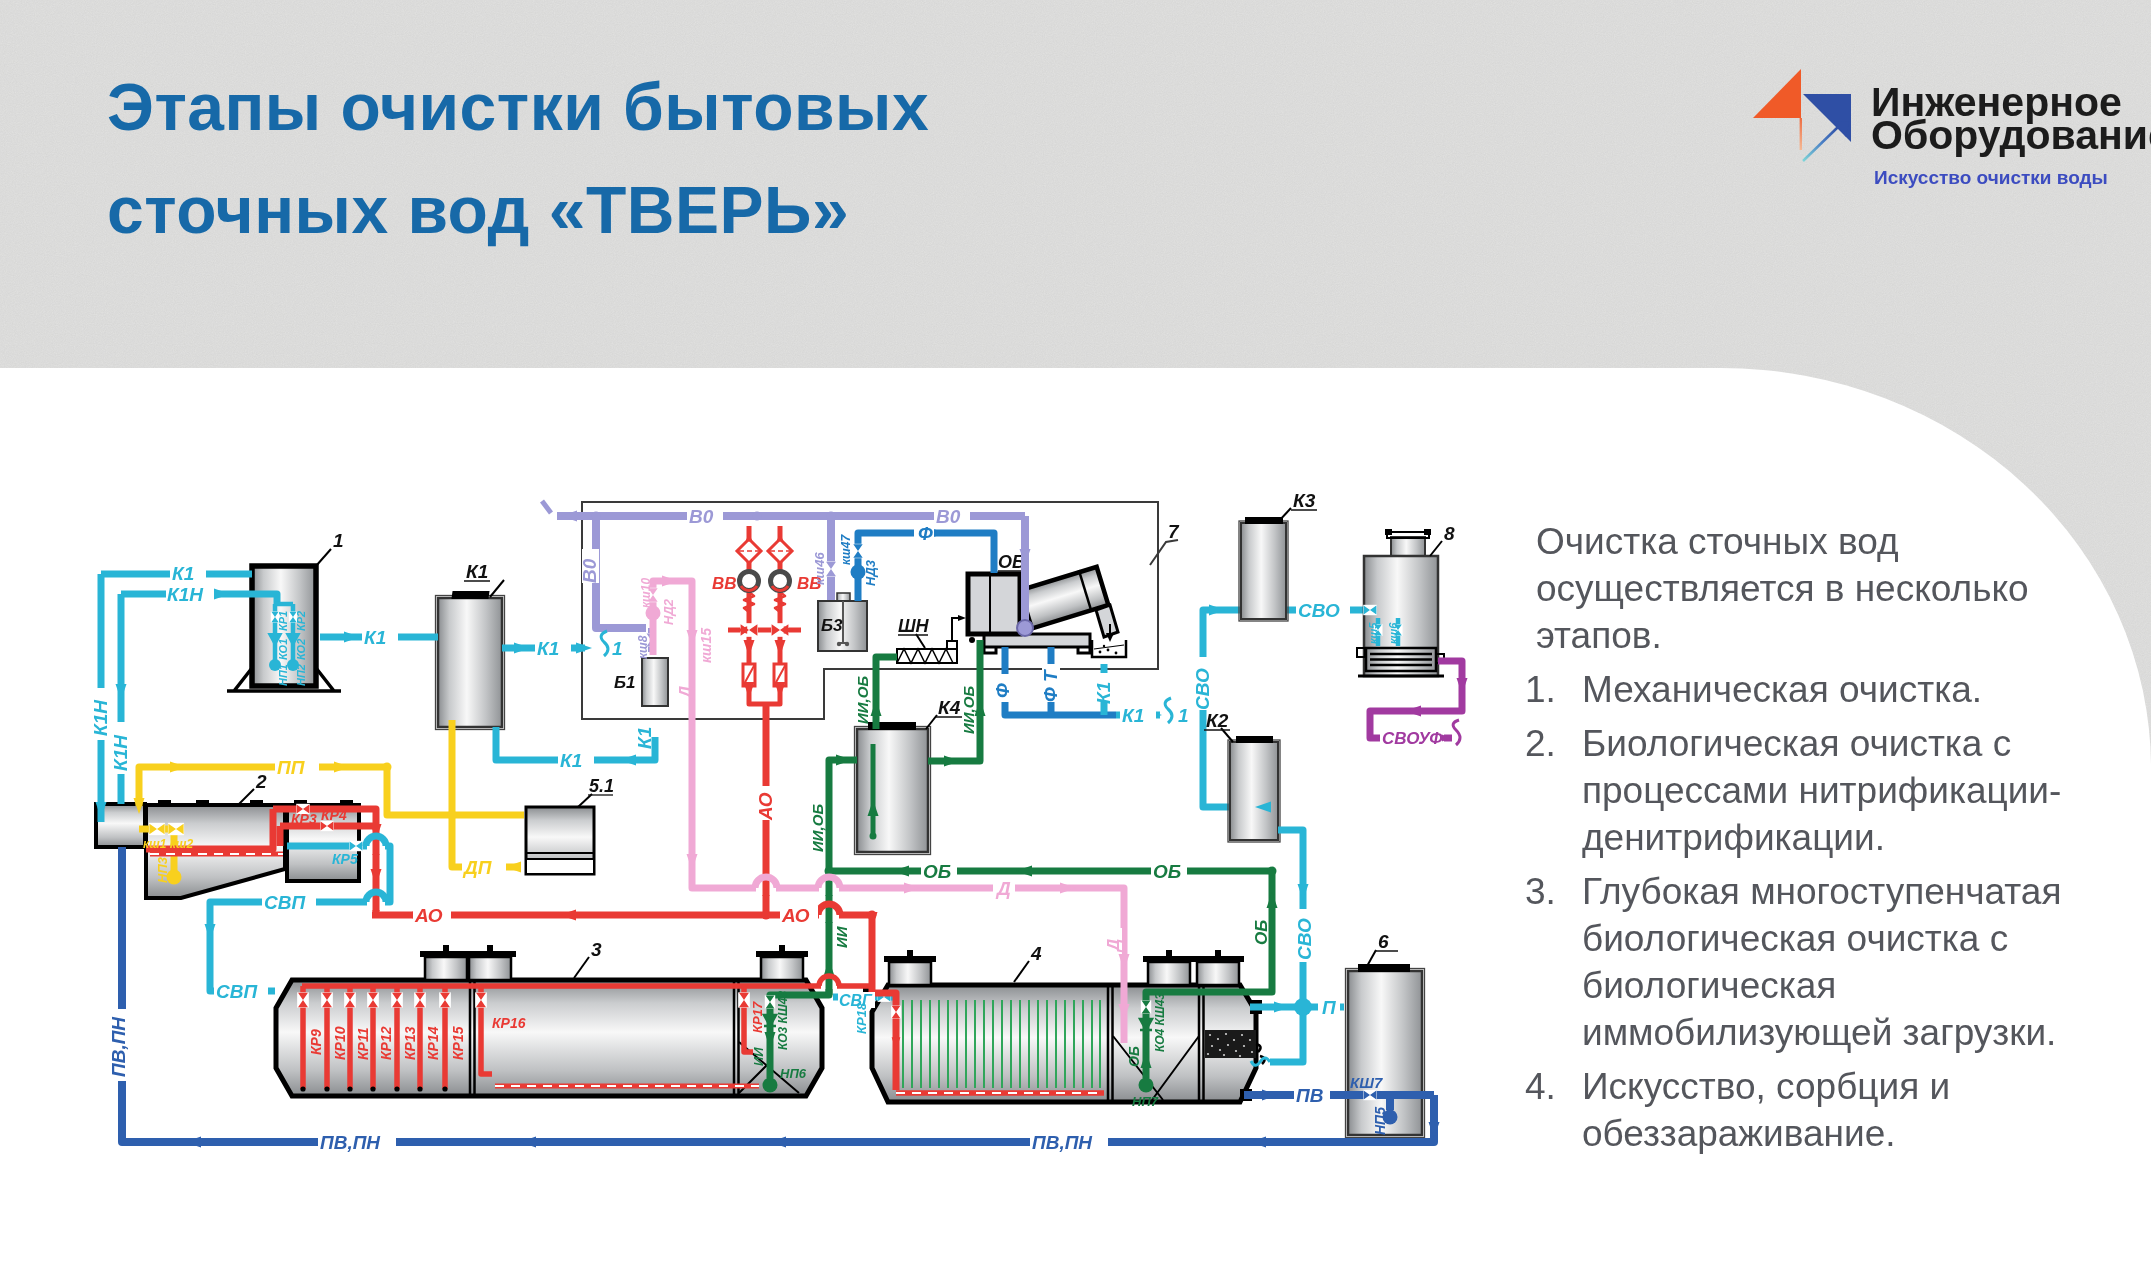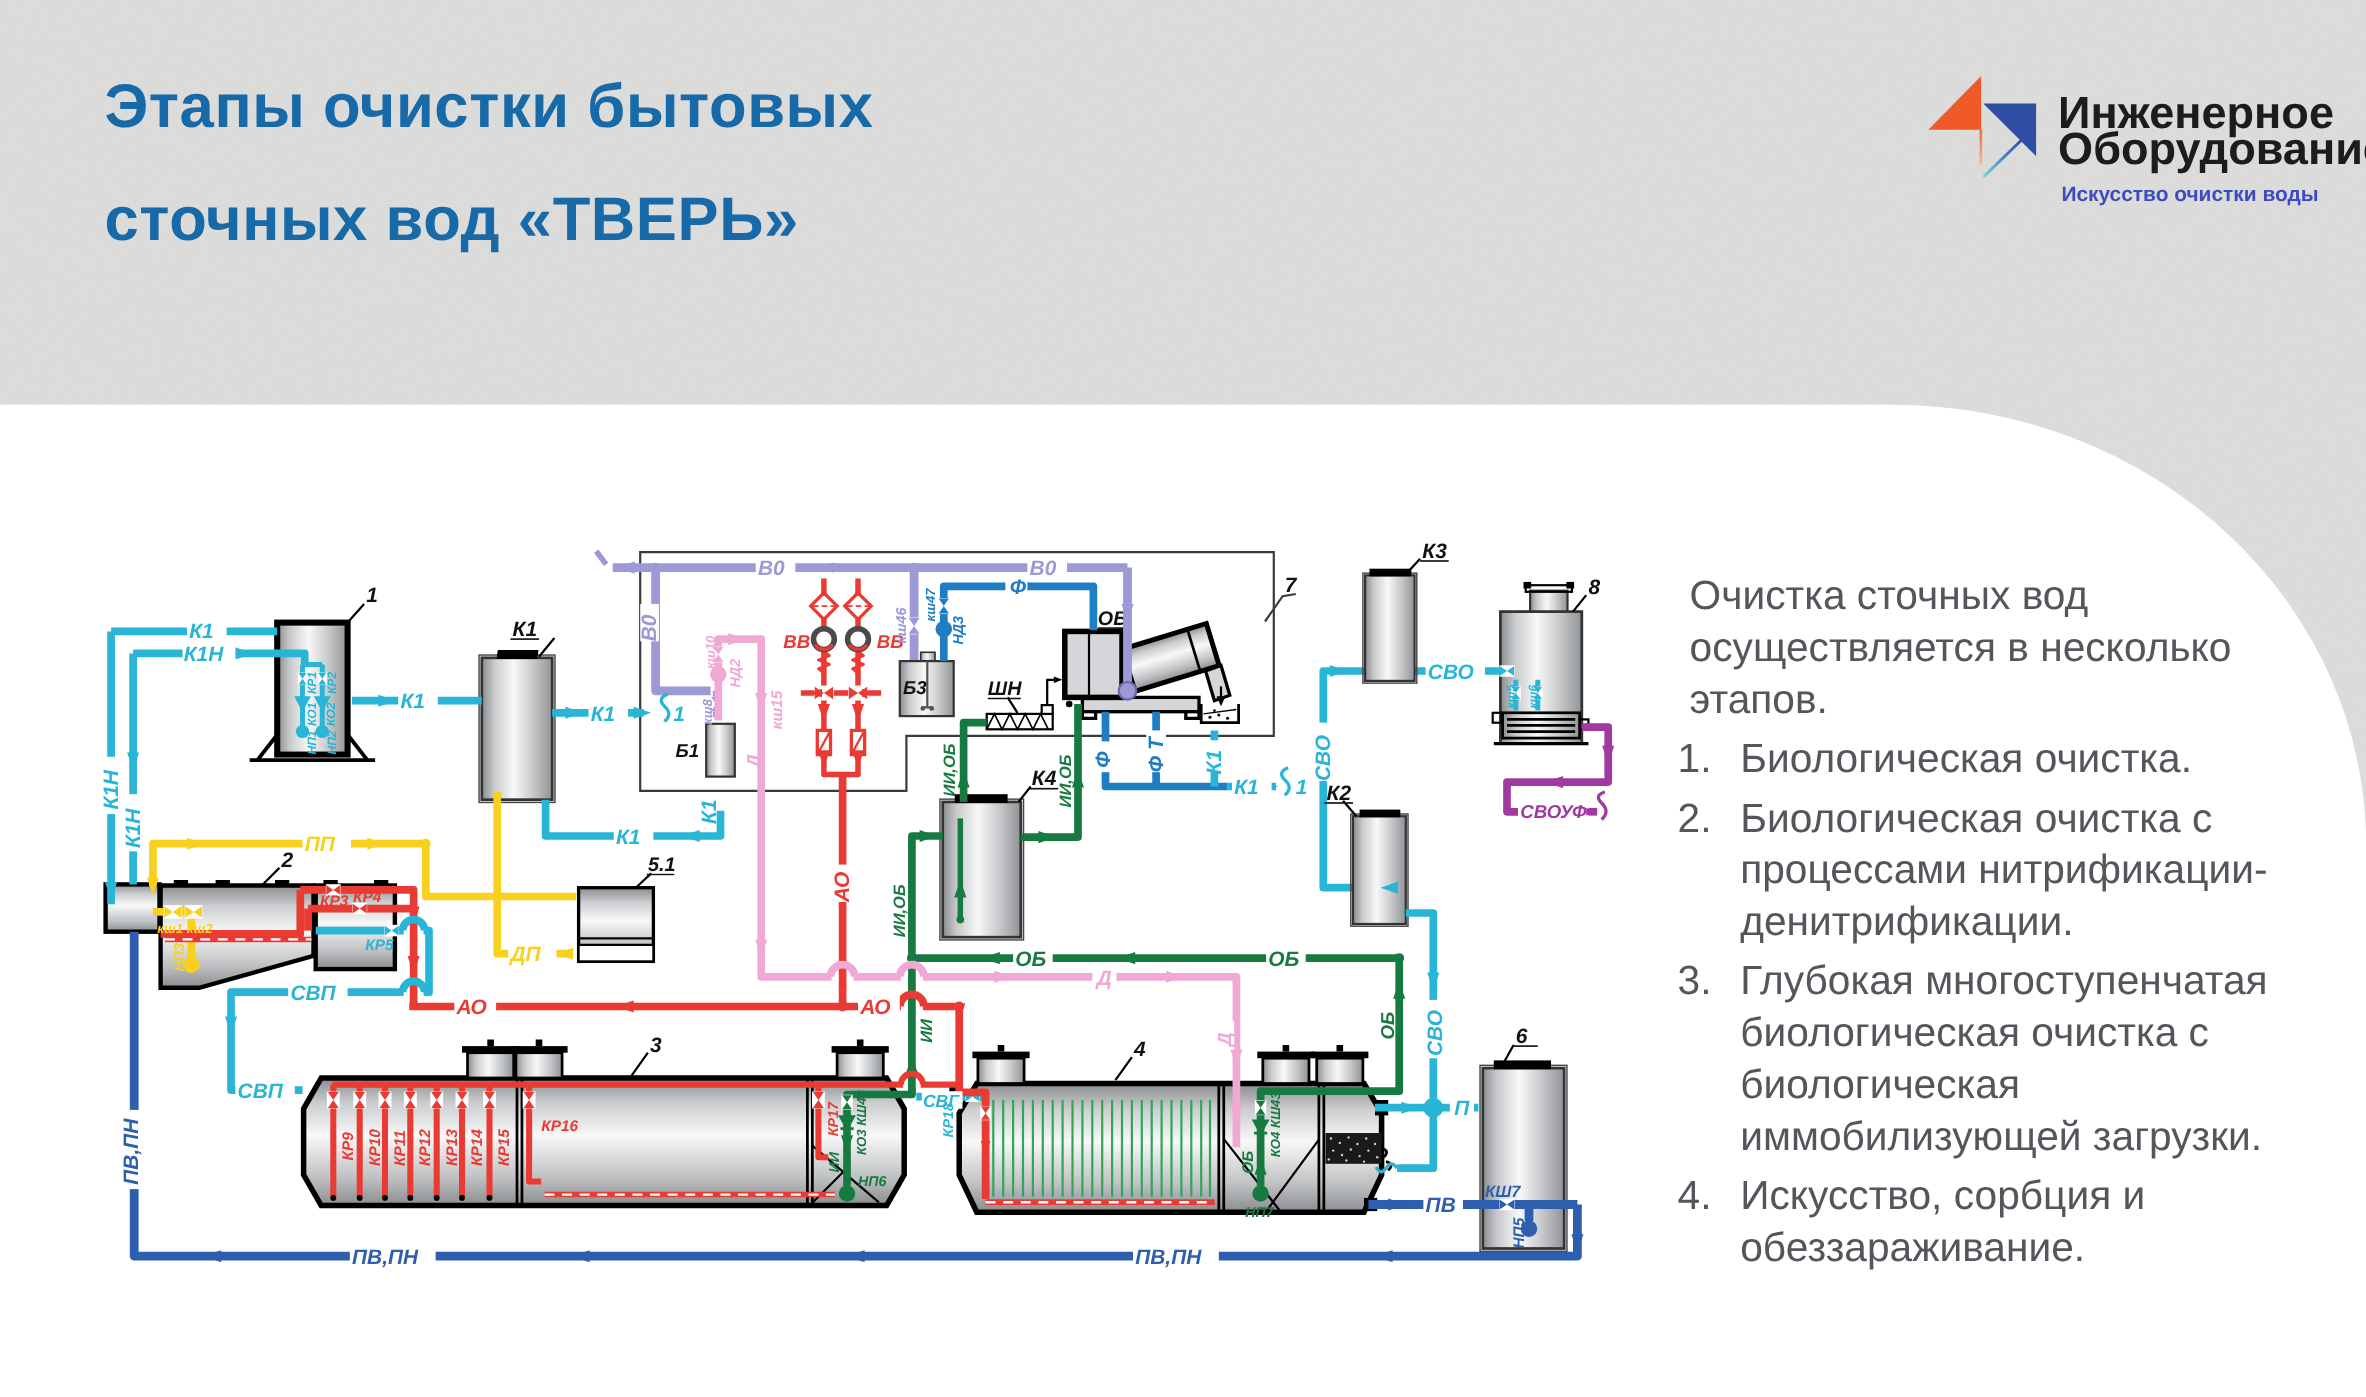--- a/index.html
+++ b/index.html
@@ -1,21 +1,21 @@
 <!DOCTYPE html>
 <html lang="ru"><head><meta charset="utf-8">
 <style>
 html,body{margin:0;padding:0;}
 body{width:2151px;height:1270px;position:relative;overflow:hidden;
   font-family:"Liberation Sans",sans-serif;background:#e4e4e3;}
 #bg{position:absolute;left:0;top:0;}
 #panel{position:absolute;left:0;top:368px;width:2151px;height:902px;
   background:#ffffff;border-top-right-radius:430px 400px;}
-#title{position:absolute;left:95px;top:44px;margin:0;
-  font-size:56px;font-weight:bold;color:#1769a8;line-height:103px;letter-spacing:0.5px;}
+#title{position:absolute;left:95px;top:44px;margin:12px;
+  font-size:66px;font-weight:bold;color:#1769a8;line-height:103px;letter-spacing:0.5px;}
 #logo{position:absolute;left:1748px;top:62px;width:400px;height:130px;}
 #logotxt{position:absolute;left:1871px;top:86px;color:#1c1c1c;
   font-size:41px;font-weight:bold;line-height:33px;letter-spacing:0px;}
 #logosub{position:absolute;left:1874px;top:167px;color:#3c4cc0;
   font-size:19px;font-weight:bold;white-space:nowrap;}
 #rtext{position:absolute;left:1525px;top:518px;width:560px;color:#54565c;
   font-size:37px;line-height:47px;}
 #rtext p{margin:0 0 7px 11px;}
 #rtext table{border-collapse:collapse;font-size:37px;line-height:47px;color:#54565c;}
 #rtext td{vertical-align:top;padding:0 0 7px 0;}
@@ -54,21 +54,21 @@
   <polygon points="1834,122 1849,121 1846,137" fill="#2f4fa5"></polygon>
 </svg>
 <div id="logotxt">Инженерное<br>Оборудование</div>
 <div id="logosub">Искусство очистки воды</div>
 <div id="rtext">
   <p>Очистка сточных вод осуществляется в&nbsp;несколько этапов.</p>
   <table>
     <tbody>
         <tr>
           <td class="n">1.</td>
-          <td>Биологическая очистка.</td>
+          <td>Механическая очистка.</td>
         </tr>
     <tr>
           <td class="n">2.</td>
           <td>Биологическая очистка с процессами нитрификации-денитрификации.</td>
         </tr>
     <tr>
           <td class="n">3.</td>
           <td>Глубокая многоступенчатая биологическая очистка с биологическая иммобилизующей загрузки.</td>
         </tr>
     <tr>

